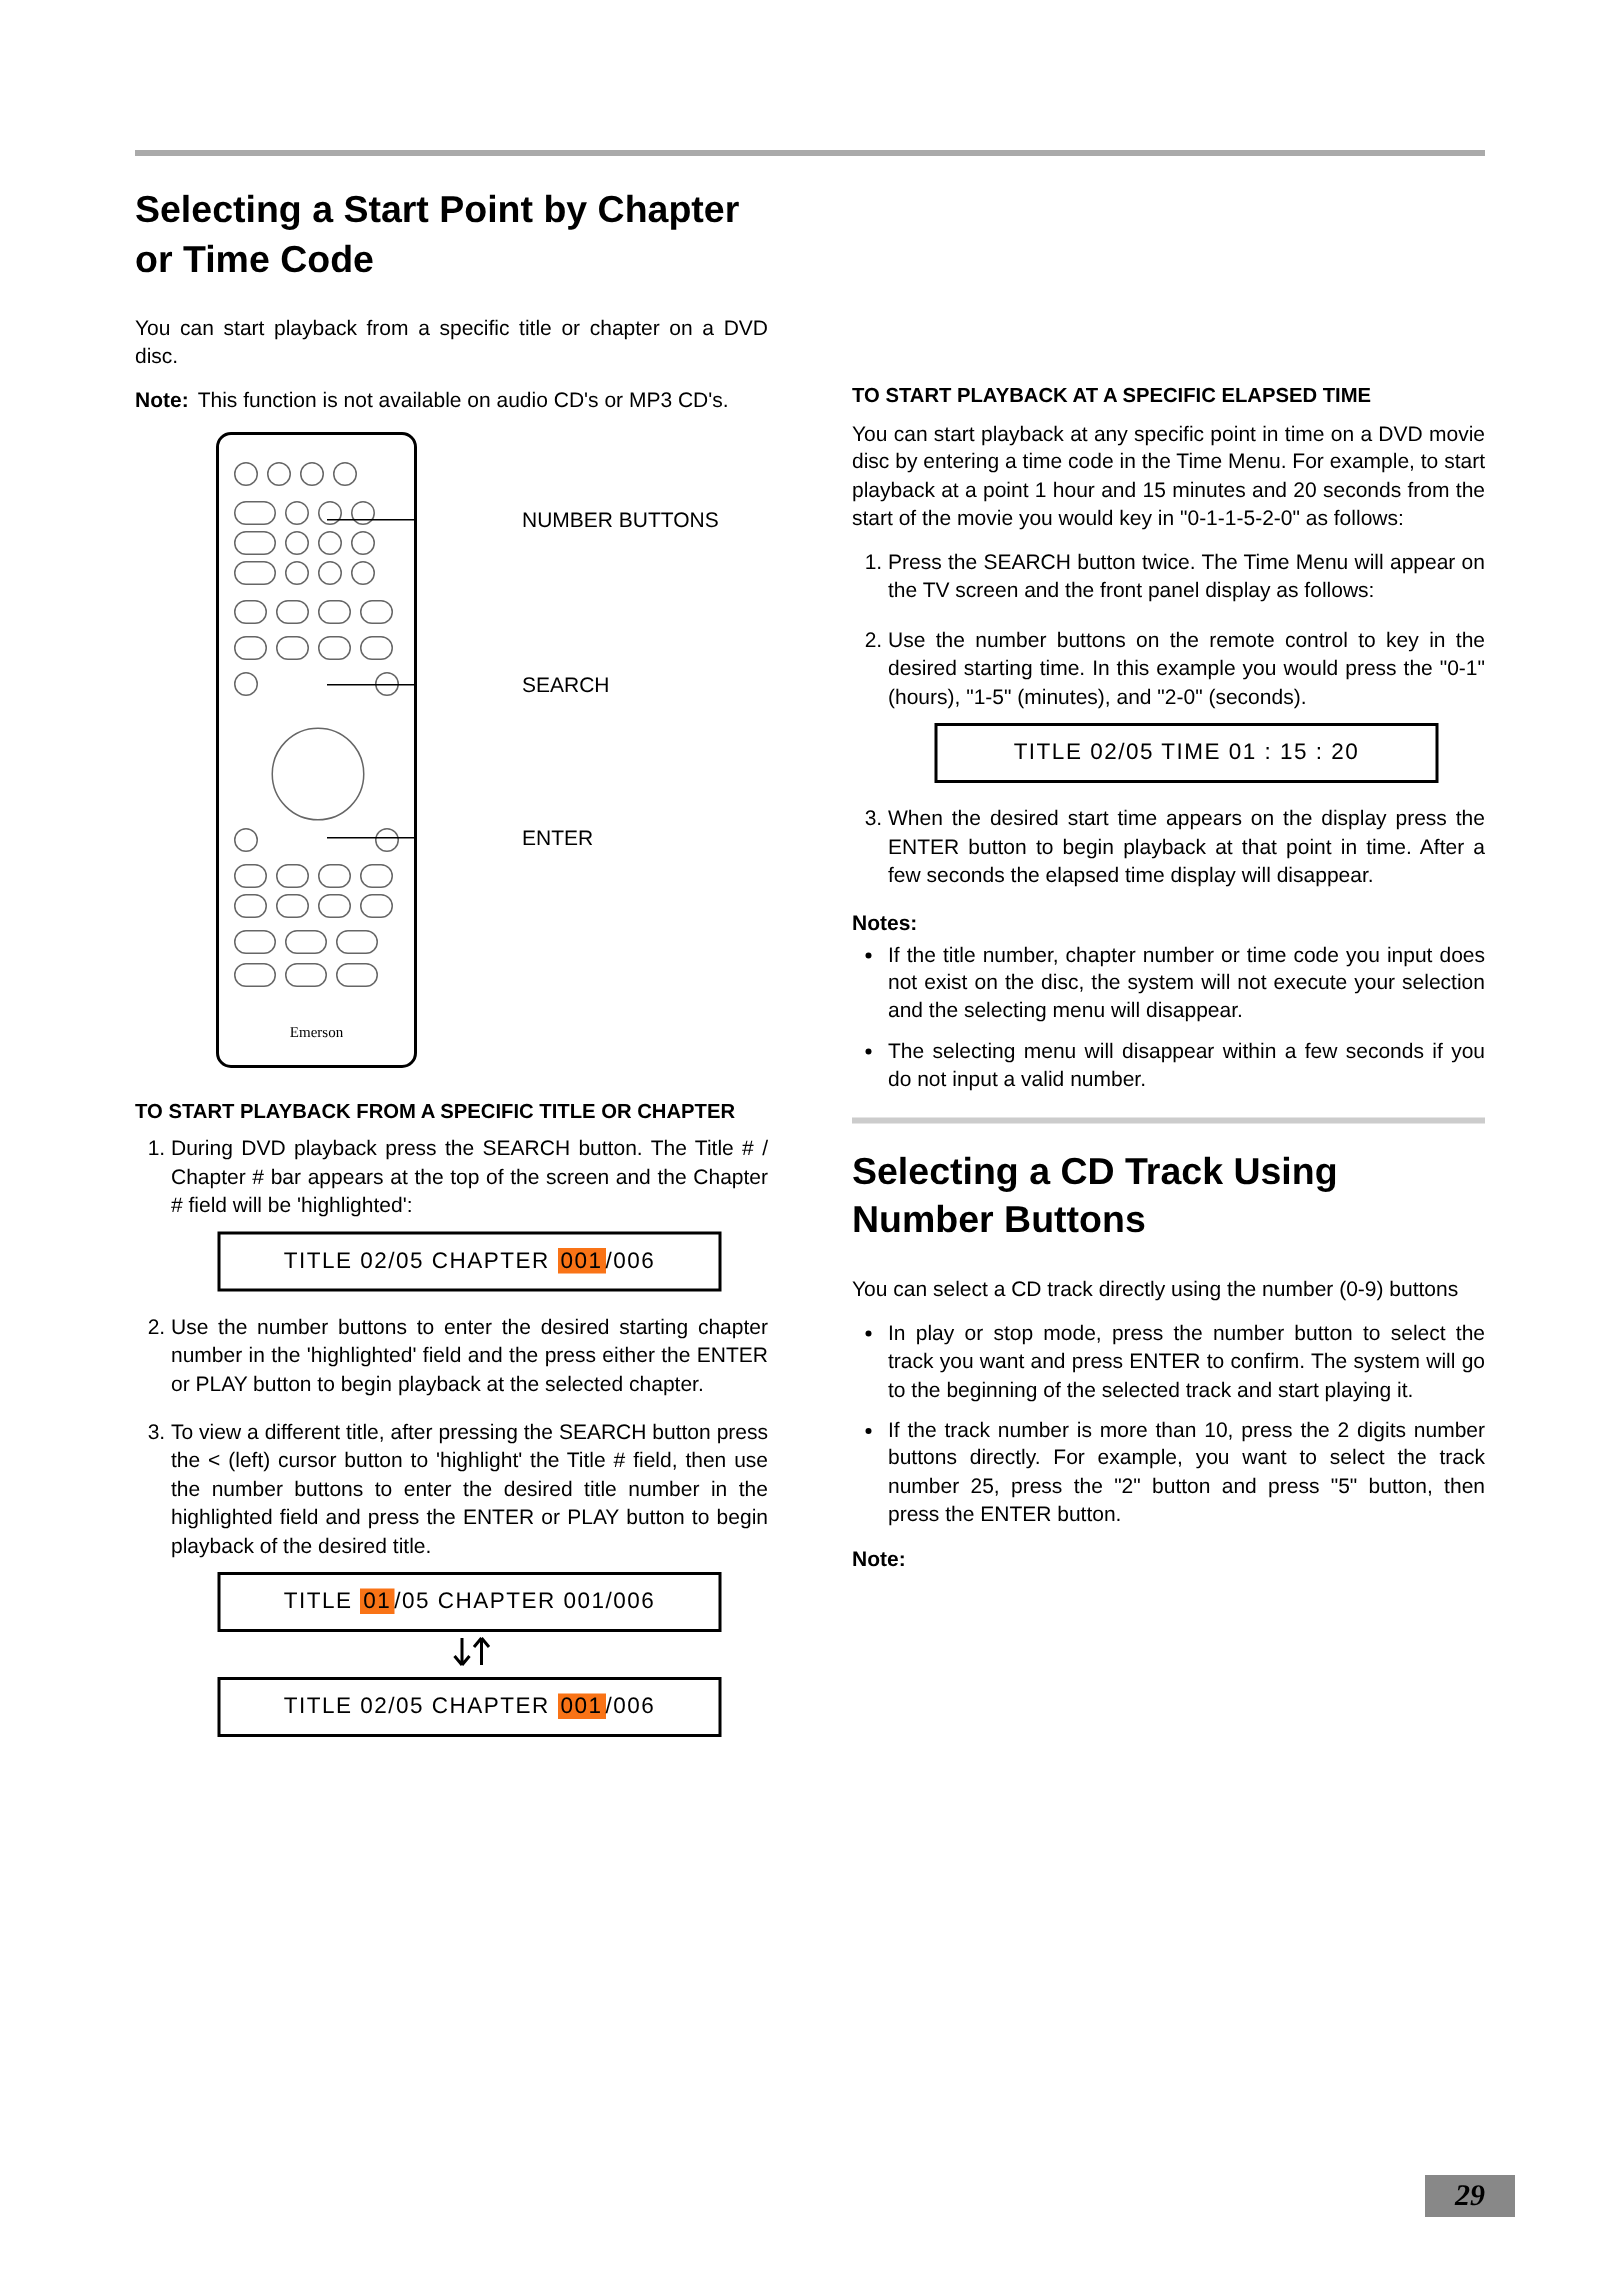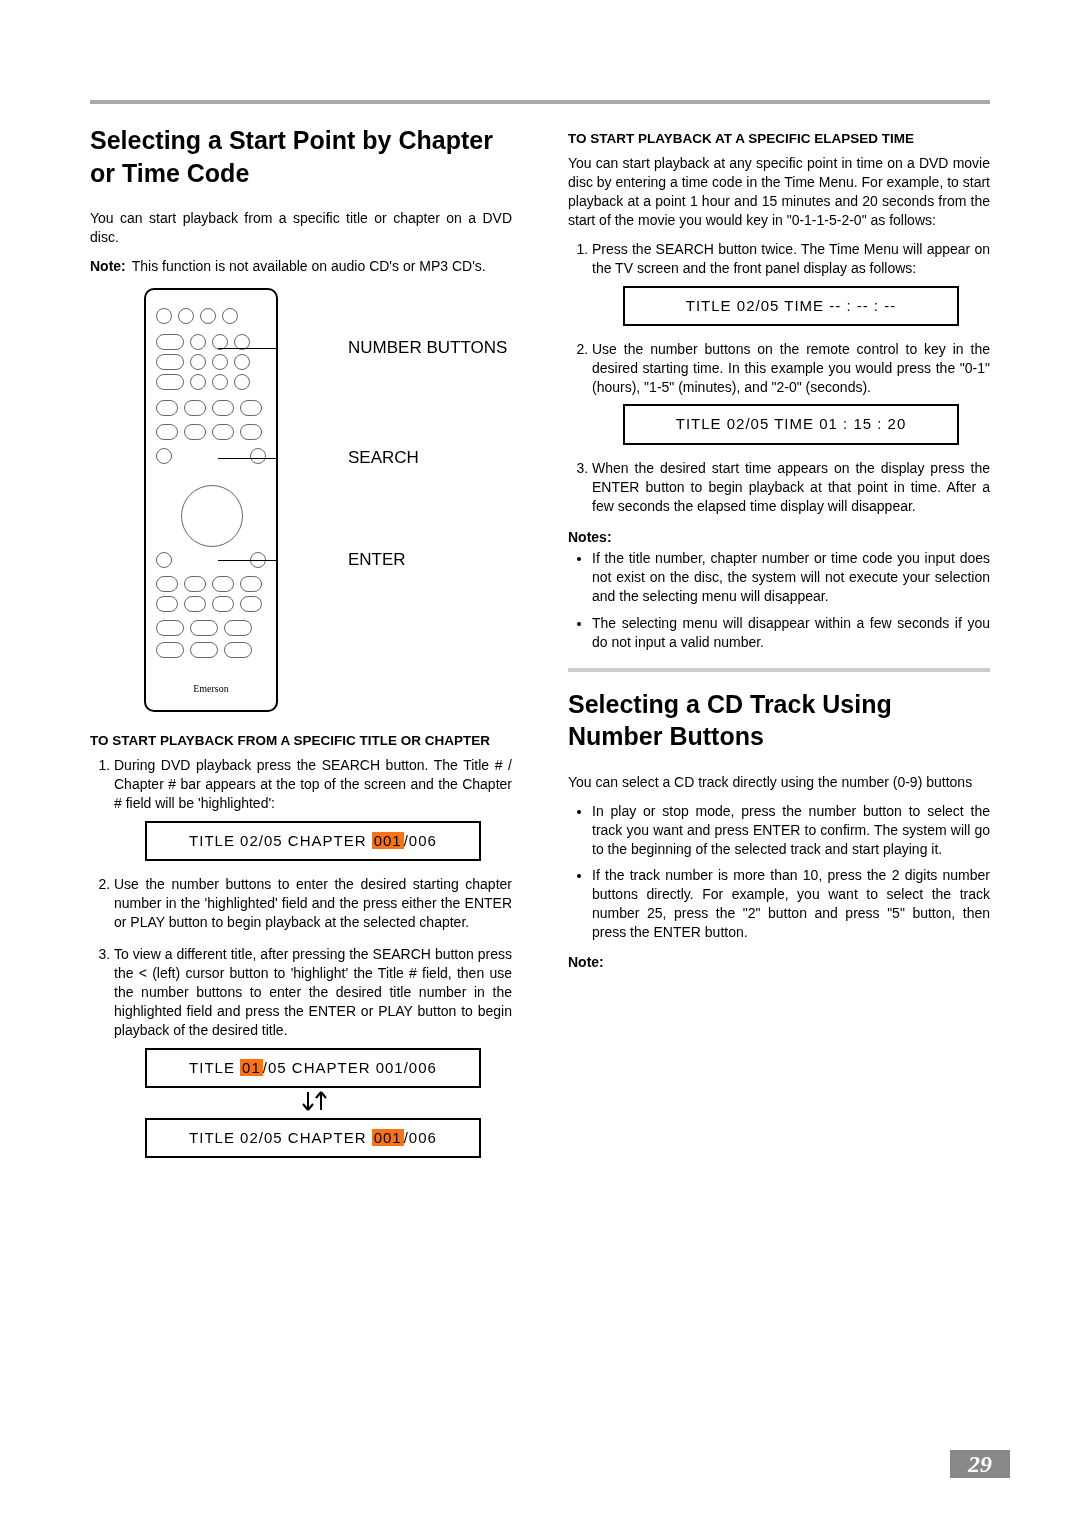--- a/index.html
+++ b/index.html
@@ -17,20 +17,21 @@
     position: relative;
   }
   .top-rule {
     height: 4px;
     background: #aaa;
     margin-bottom: 20px;
   }
   .columns {
     display: flex;
     gap: 56px;
+    align-items: center;
   }
   .col {
     width: 50%;
   }
   h1 {
     font-size: 25px;
     font-weight: bold;
     margin: 0 0 20px 0;
     line-height: 1.3;
   }
@@ -98,21 +99,21 @@
     font-size: 10px;
     font-family: serif;
   }
   .callouts {
     width: 180px;
     position: relative;
   }
   .callout {
     position: absolute;
     left: 0;
-    font-size: 17px;
+    font-size: 14px;
     white-space: nowrap;
   }
   .callout::before {
     content: "";
     position: absolute;
     right: 100%;
     top: 50%;
     width: 60px;
     border-top: 1px solid #000;
   }
@@ -172,25 +173,25 @@
     font-size: 14px;
     margin-top: 4px;
   }
   .page-num {
     position: absolute;
     right: 70px;
     bottom: 50px;
     width: 60px;
     height: 28px;
     background: #888;
-    color: #ffffff;
+    color: #000000;
     font-style: italic;
     font-weight: bold;
     font-family: Georgia, serif;
-    font-size: 24px;
+    font-size: 20px;
     display: flex;
     align-items: center;
     justify-content: center;
   }
 </style>
 </head>
 <body>
 
 <div class="page">
   <div class="top-rule"></div>
@@ -315,21 +316,20 @@
       </ol>
     </div>
 
     <div class="col">
       <div class="sec-head">TO START PLAYBACK AT A SPECIFIC ELAPSED TIME</div>
       <p>You can start playback at any specific point in time on a DVD movie disc by entering a time code in the Time Menu. For example, to start playback at a point 1 hour and 15 minutes and 20 seconds from the start of the movie you would key in "0-1-1-5-2-0" as follows:</p>
 
       <ol>
         <li>
           <span>Press the SEARCH button twice. The Time Menu will appear on the TV screen and the front panel display as follows:</span>
-          <div class="display-box">TITLE  02/05  TIME  -- : -- : --</div>
         </li>
         <li>
           <span>Use the number buttons on the remote control to key in the desired starting time. In this example you would press the "0-1" (hours), "1-5" (minutes), and "2-0" (seconds).</span>
           <div class="display-box">TITLE  02/05  TIME  01 : 15 : 20</div>
         </li>
         <li>When the desired start time appears on the display press the ENTER button to begin playback at that point in time. After a few seconds the elapsed time display will disappear.</li>
       </ol>
 
       <div class="notes-label">Notes:</div>
       <ul>

